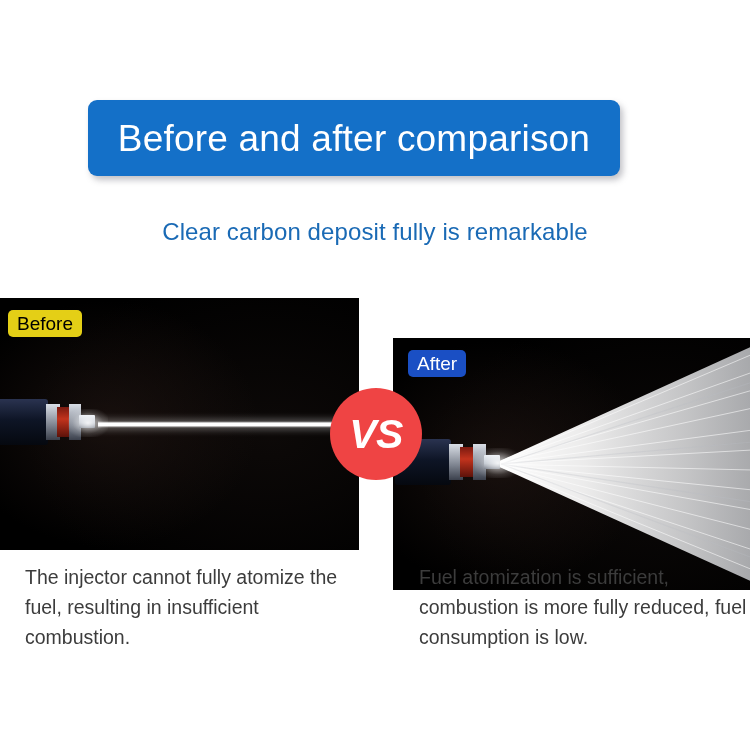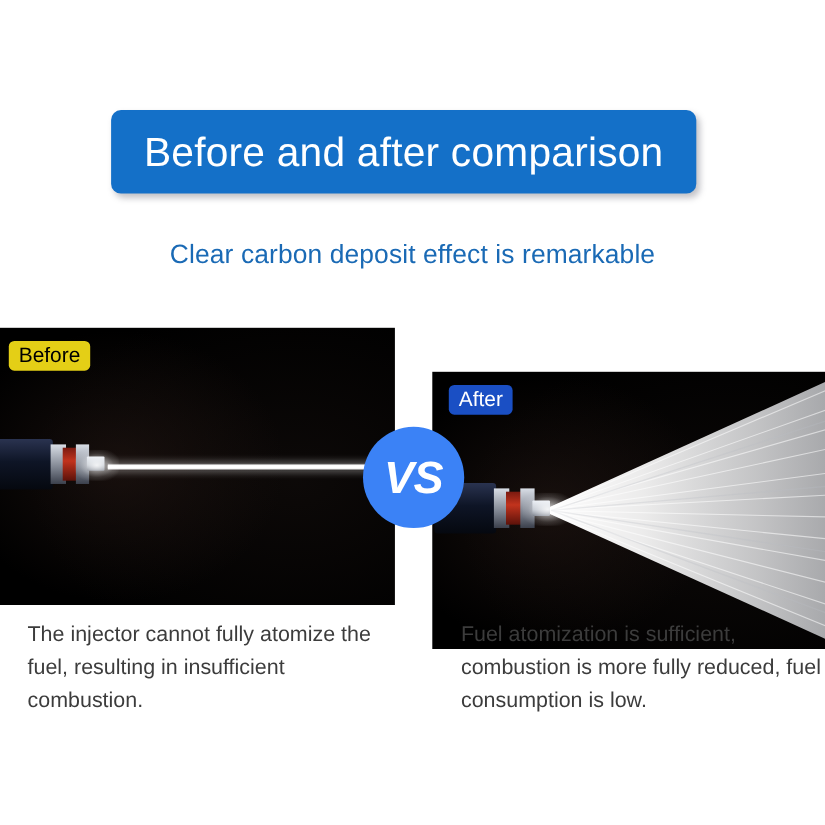--- a/index.html
+++ b/index.html
@@ -11,21 +11,21 @@
   }
   #page {
     position:relative;
     width:750px; height:750px;
     background:#ffffff;
   }
 
   
   #title-banner {
     position:absolute;
-    left:101px; top:100px;
+    left:88px; top:100px;
     width:532px; height:76px;
     background:#1470c8;
     border-radius:9px;
     box-shadow:3px 4px 6px rgba(120,120,130,0.45);
     display:flex; align-items:center; justify-content:center;
   }
   #title-banner-text {
     color:#ffffff;
     font-size:37px;
     font-weight:400;
@@ -174,21 +174,21 @@
     z-index:3;
     pointer-events:none;
   }
 
   
   #vs-badge {
     position:absolute;
     left:330px; top:388px;
     width:92px; height:92px;
     border-radius:50%;
-    background:#3b82f6;
+    background:#ef4444;
     display:flex; align-items:center; justify-content:center;
     z-index:20;
   }
   #vs-badge-text {
     color:#ffffff;
     font-size:41px;
     font-weight:bold;
     letter-spacing:-0.5px;
     line-height:1;
     font-style:italic;
@@ -208,21 +208,21 @@
 </style>
 </head>
 <body>
 
 <div id="page">
 
   <div id="title-banner">
     <span id="title-banner-text">Before and after comparison</span>
   </div>
 
-  <div id="subtitle">Clear carbon deposit effect is remarkable</div>
+  <div id="subtitle">Clear carbon deposit fully is remarkable</div>
 
   <div id="compare-row">
 
     <div class="panel" id="panel-before">
 
       <div class="panel-badge" id="badge-before">
         <span>Before</span>
       </div>
 
       <div class="injector" id="inj-before">

